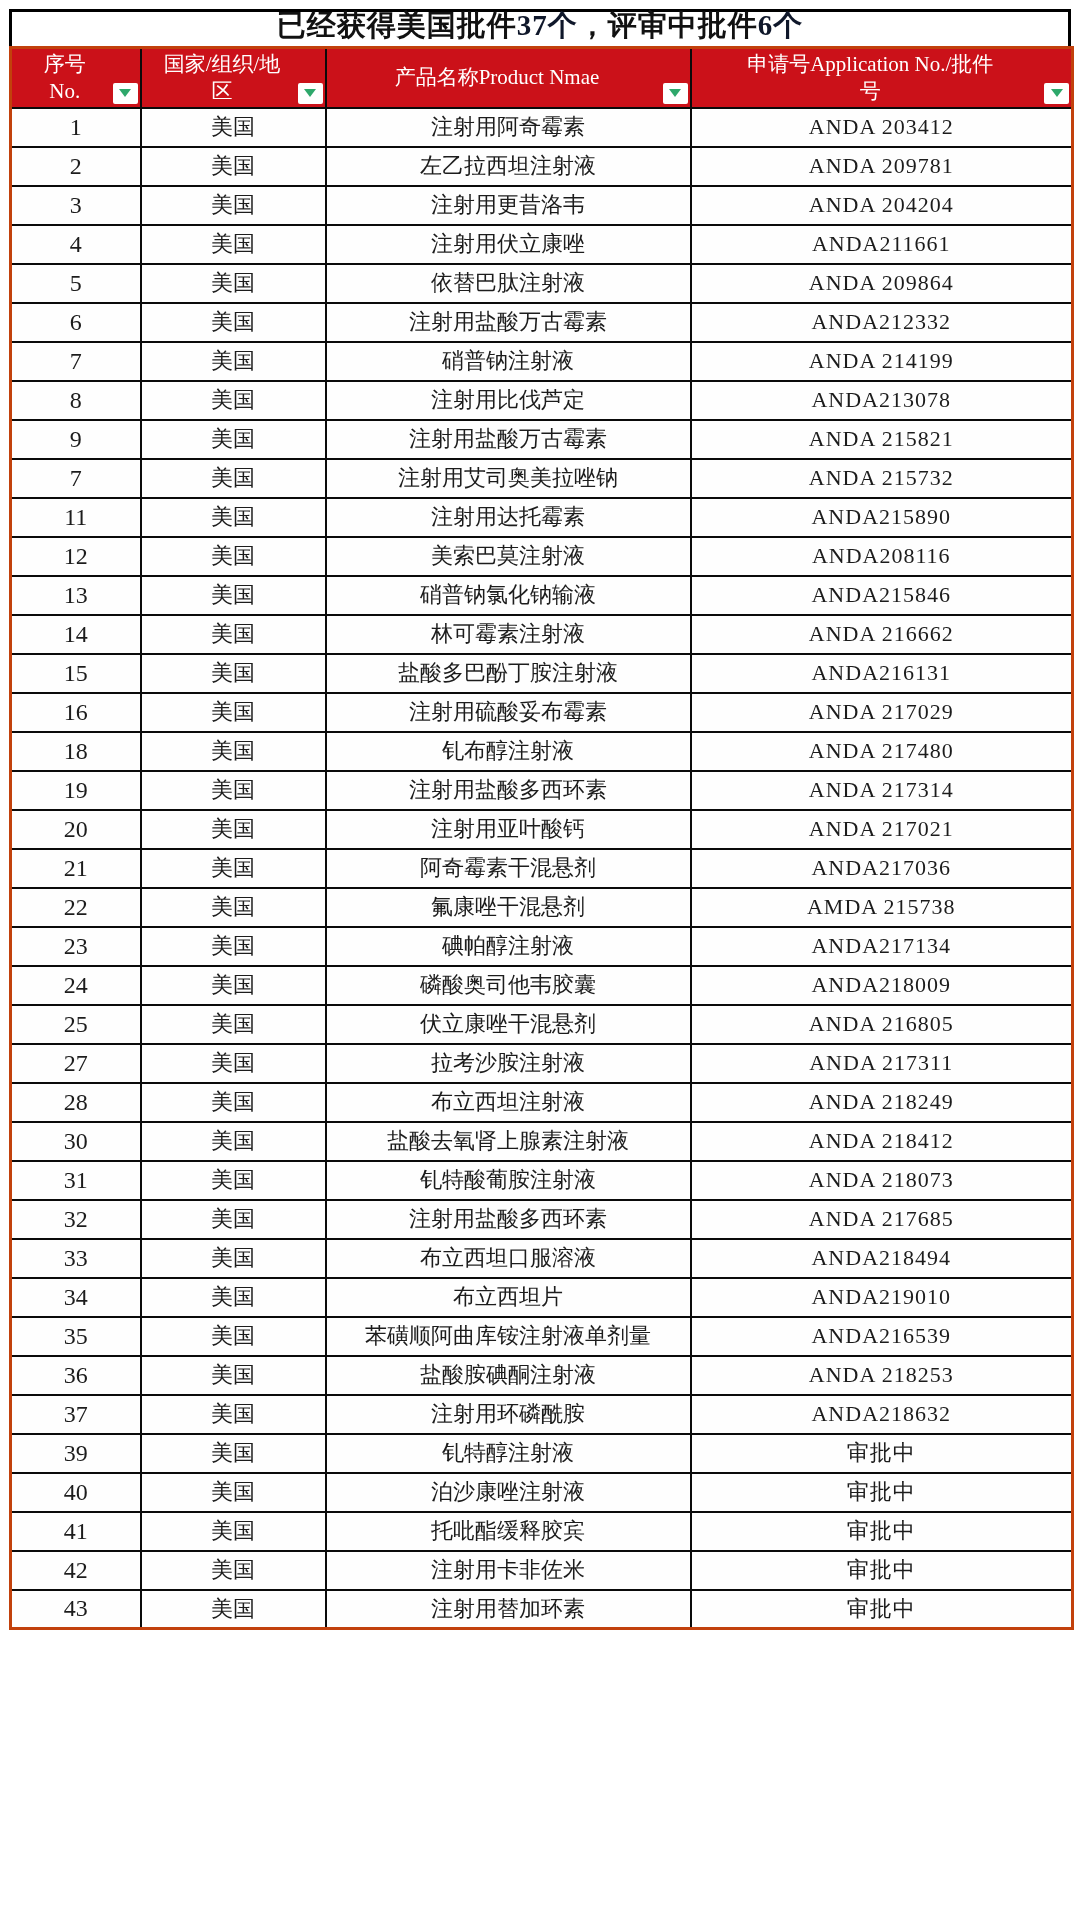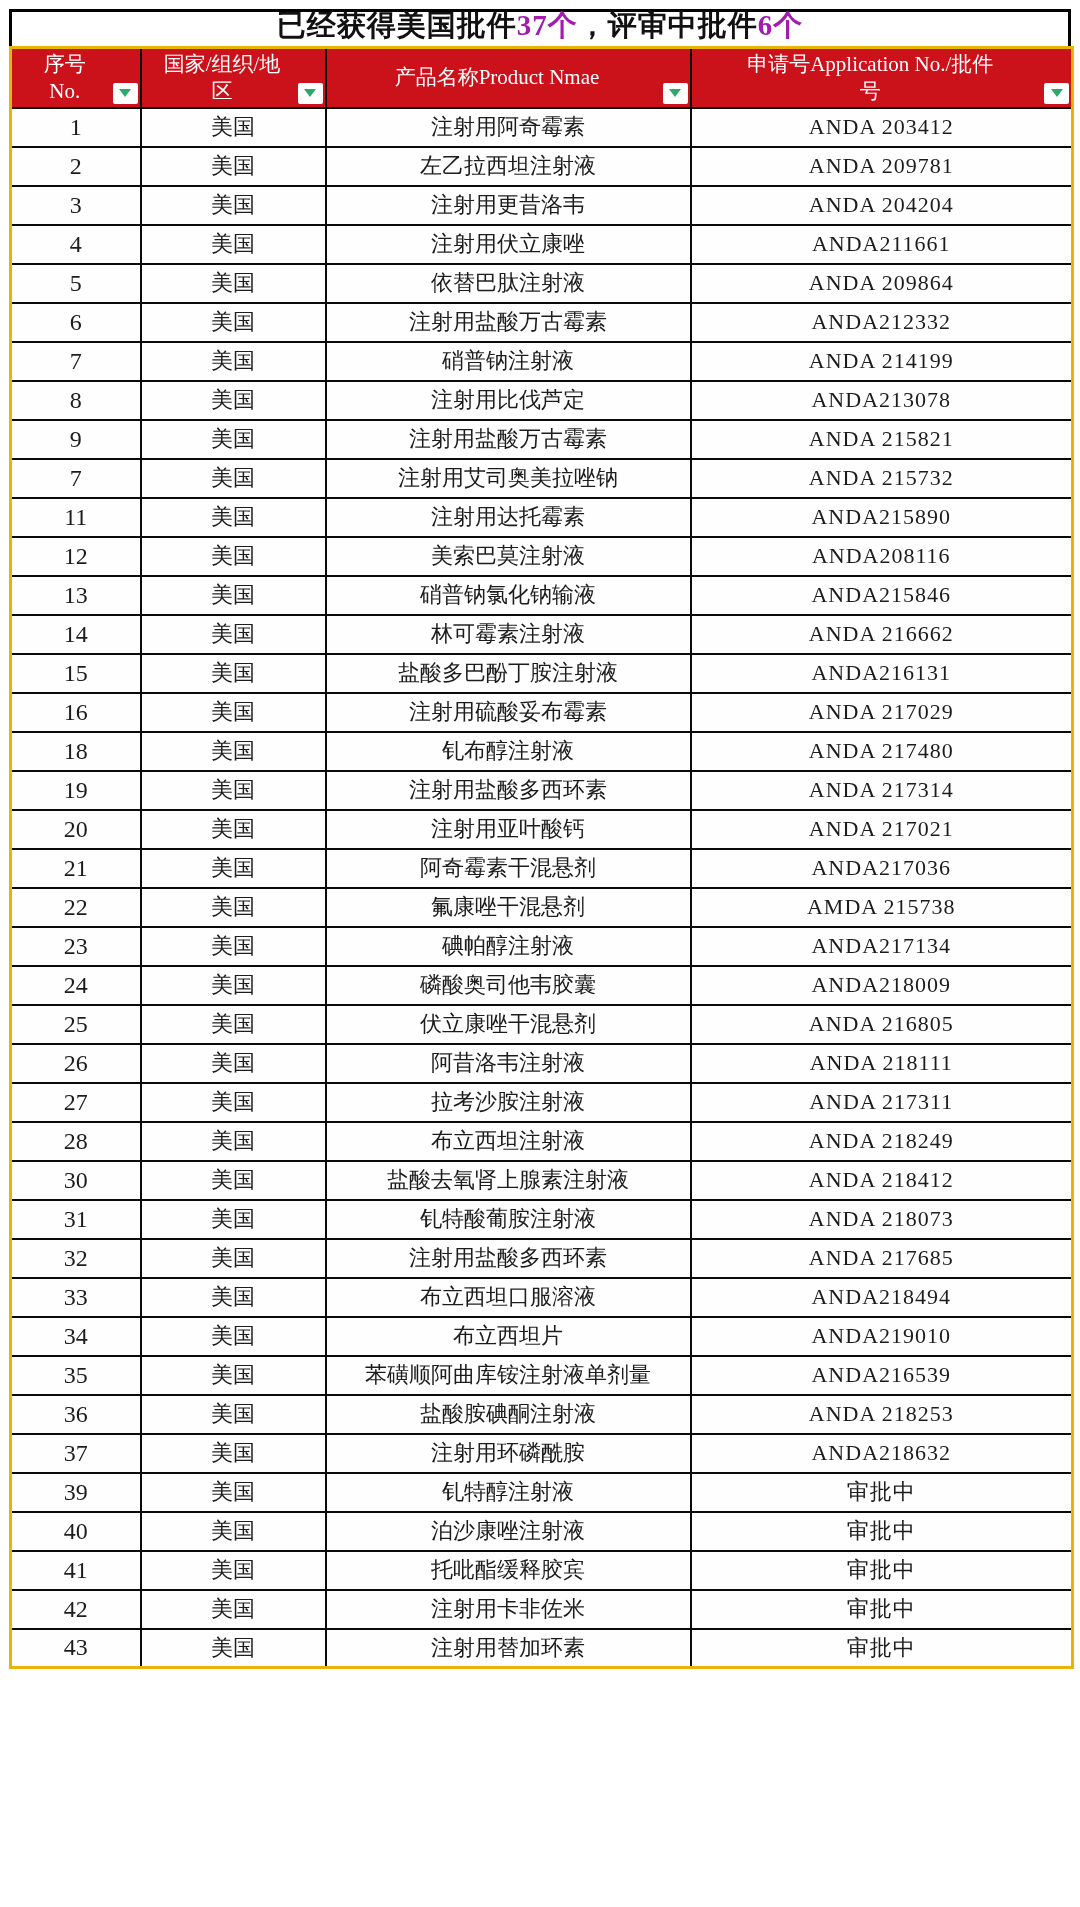--- a/index.html
+++ b/index.html
@@ -20,27 +20,27 @@
     background: #ffffff;
     height: 37px;
     display: flex;
     align-items: flex-end;
     justify-content: center;
     font-size: 29px;
     font-weight: bold;
     color: #111111;
     letter-spacing: 1px;
   }
-  .title-row .t-red { color: #a21caf; }
+  .title-row .t-red { color: #0f172a; }
   
   table {
     width: 100%;
     border-collapse: collapse;
     table-layout: fixed;
-    border: 3px solid #eab308;
+    border: 3px solid #c2410c;
   }
   th, td {
     border: 2px solid #0a0a0a;
     padding: 0;
     overflow: hidden;
   }
   thead th {
     background: #cb1119;
     color: #ffffff;
     font-weight: normal;
@@ -286,26 +286,20 @@
       <td class="c-product">磷酸奥司他韦胶囊</td>
       <td class="c-app">ANDA218009</td>
     </tr>
         <tr>
       <td class="c-no">25</td>
       <td class="c-country">美国</td>
       <td class="c-product">伏立康唑干混悬剂</td>
       <td class="c-app">ANDA 216805</td>
     </tr>
         <tr>
-      <td class="c-no">26</td>
-      <td class="c-country">美国</td>
-      <td class="c-product">阿昔洛韦注射液</td>
-      <td class="c-app">ANDA 218111</td>
-    </tr>
-        <tr>
       <td class="c-no">27</td>
       <td class="c-country">美国</td>
       <td class="c-product">拉考沙胺注射液</td>
       <td class="c-app">ANDA 217311</td>
     </tr>
         <tr>
       <td class="c-no">28</td>
       <td class="c-country">美国</td>
       <td class="c-product">布立西坦注射液</td>
       <td class="c-app">ANDA 218249</td>

